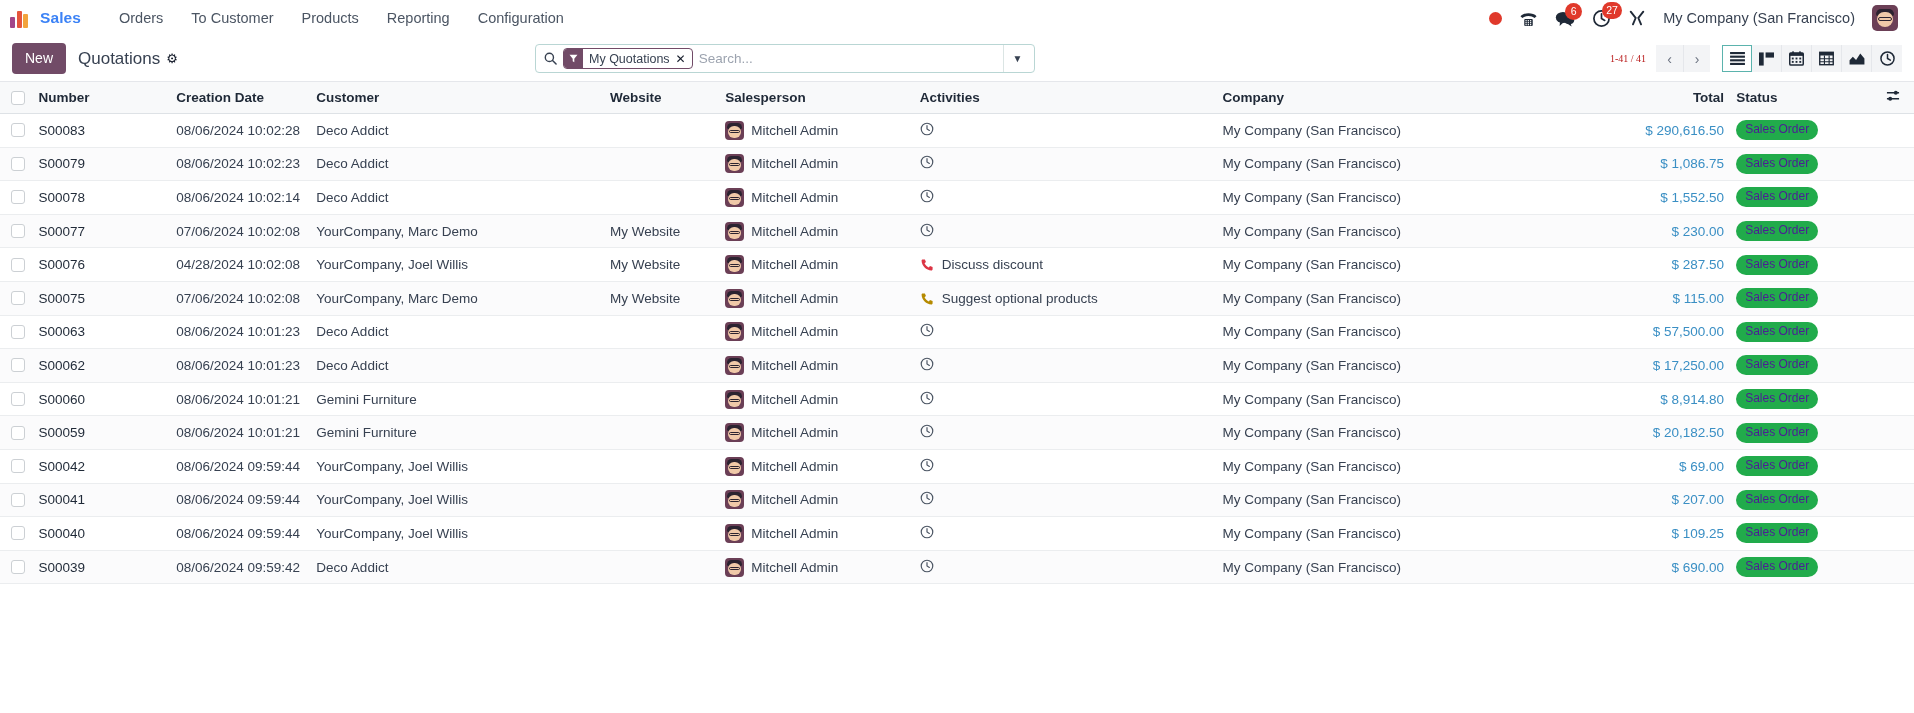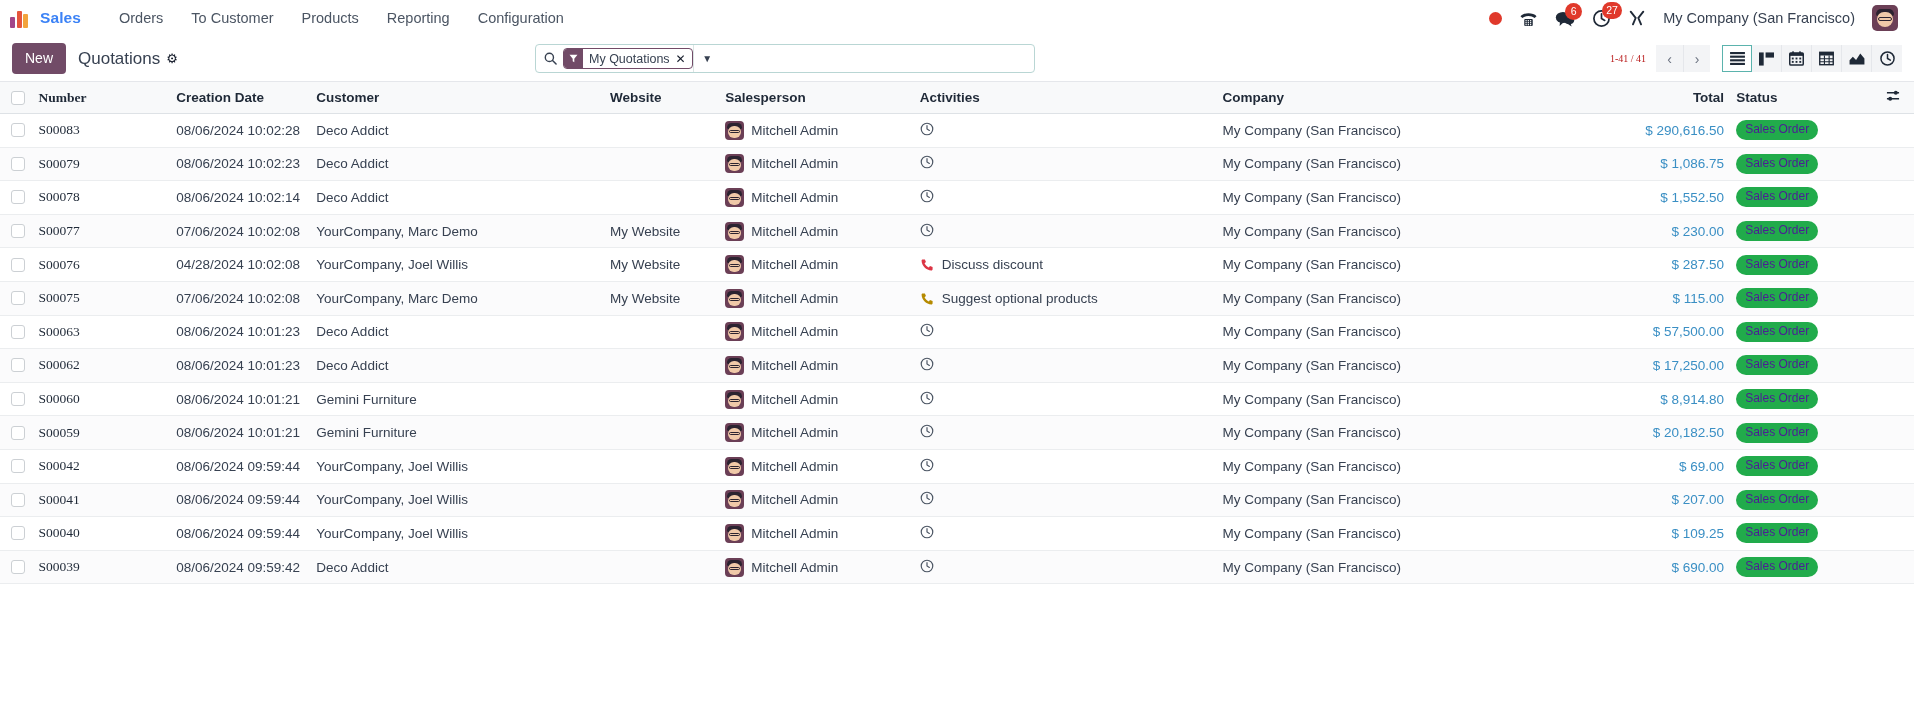--- a/index.html
+++ b/index.html
@@ -154,21 +154,21 @@
   }
   tbody td {
     font-size: 13.5px; color: #374151;
     padding: 0; height: 33.6px;
     border-bottom: 1px solid #ebedef;
     white-space: nowrap; overflow: hidden;
   }
   tbody tr:nth-child(even) { background: #fbfbfc; }
 
   .c-check  { width: 34px; padding-left: 11px !important; }
-  .c-number { width: 122px; font-family: Liberation Serif, serif; }
+  .c-number { width: 122px; }
   .c-date   { width: 124px; }
   .c-cust   { width: 260px; }
   .c-site   { width: 102px; }
   .c-sales  { width: 172px; }
   .c-act    { width: 268px; }
   .c-comp   { width: 322px; }
   .c-total  { width: 122px; text-align: right; }
   .c-status { width: 130px; padding-left: 12px !important; }
   .c-cog    { width: 38px; text-align: center; }
 
@@ -282,20 +282,21 @@
     </span>
     <span class="facet">
       <span class="facet-ico">
         <svg width="9" height="9" viewBox="0 0 10 10">
             <path d="M0.6 0.8 H9.4 L5.9 5.2 V9.2 L4.1 8.1 V5.2 Z" fill="#ffffff"></path>
           </svg>
       </span>
       <span class="facet-label">My Quotations</span>
       <span class="facet-x">✕</span>
     </span>
+    <input class="search-input" type="text" placeholder="Search..." style="">
     <span class="search-toggle">▼</span>
   </div>
 
   <div class="cp-right">
     <span class="pager-count">1-41 / 41</span>
     <span class="pager-btns">
       <span class="pager-btn">‹</span>
       <span class="pager-btn">›</span>
     </span>
     <span class="view-switch">

